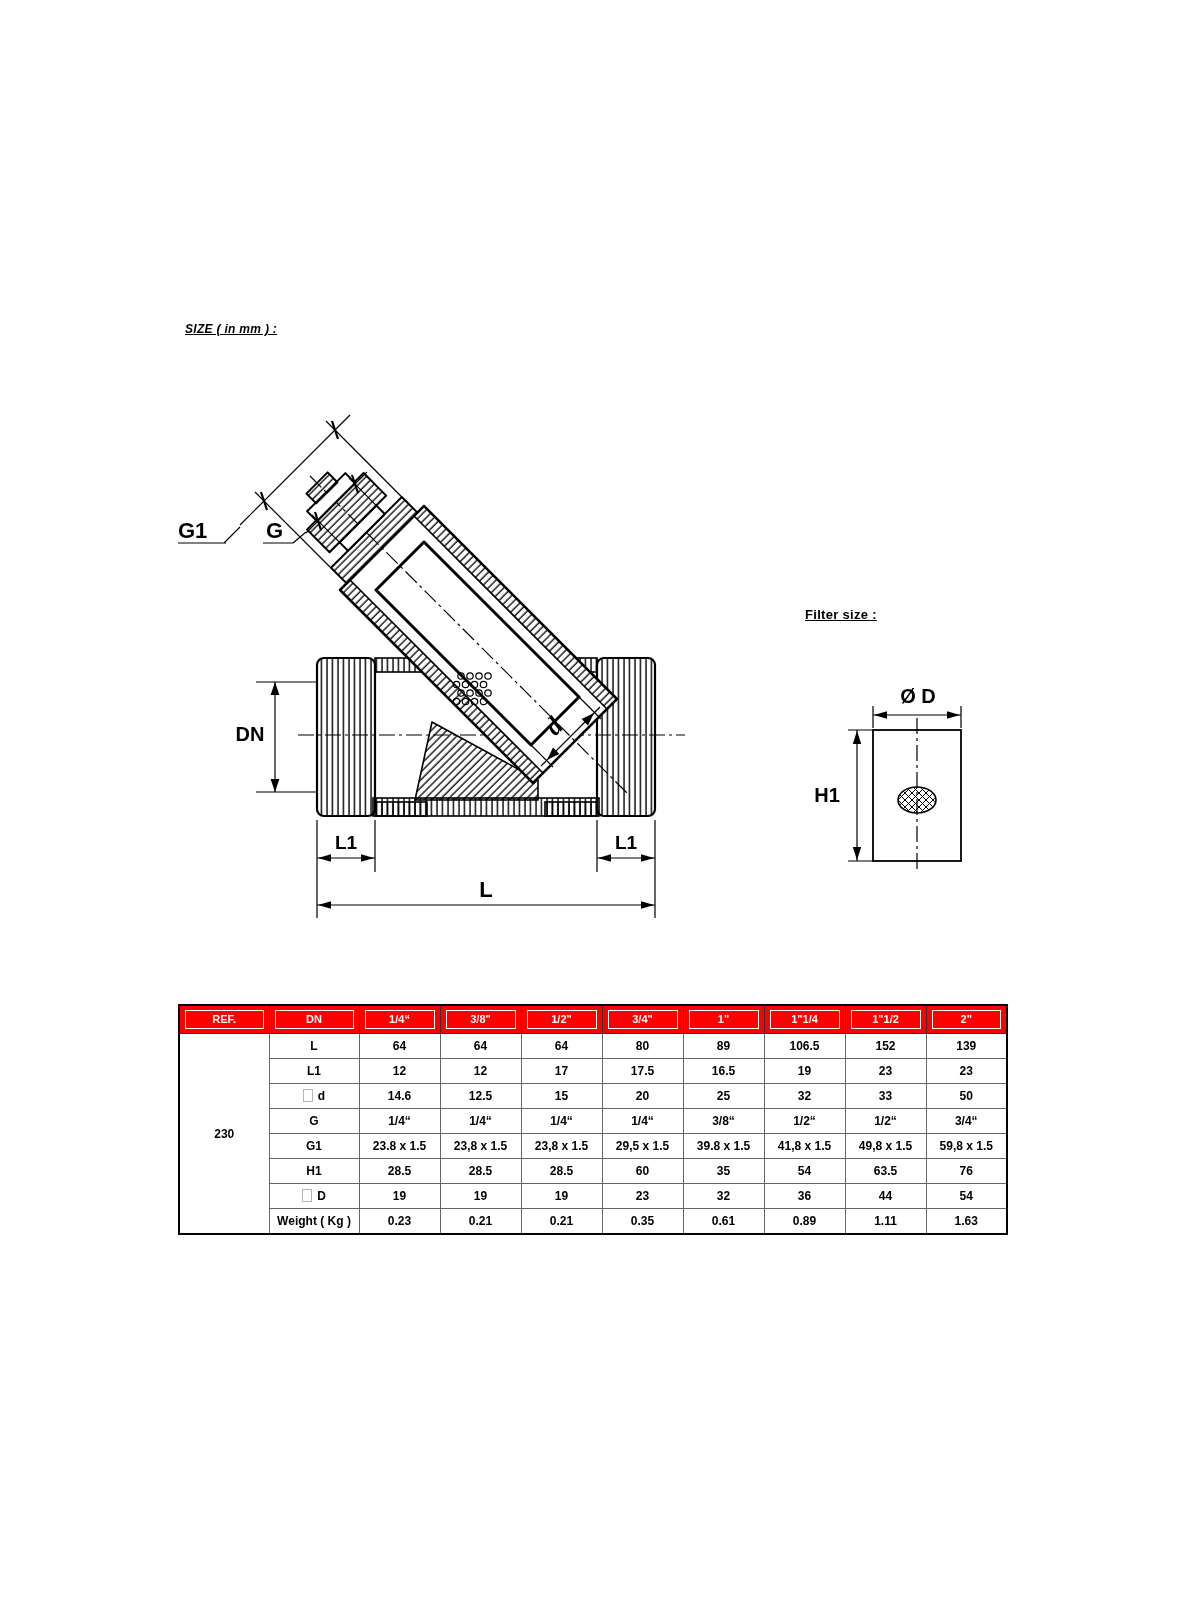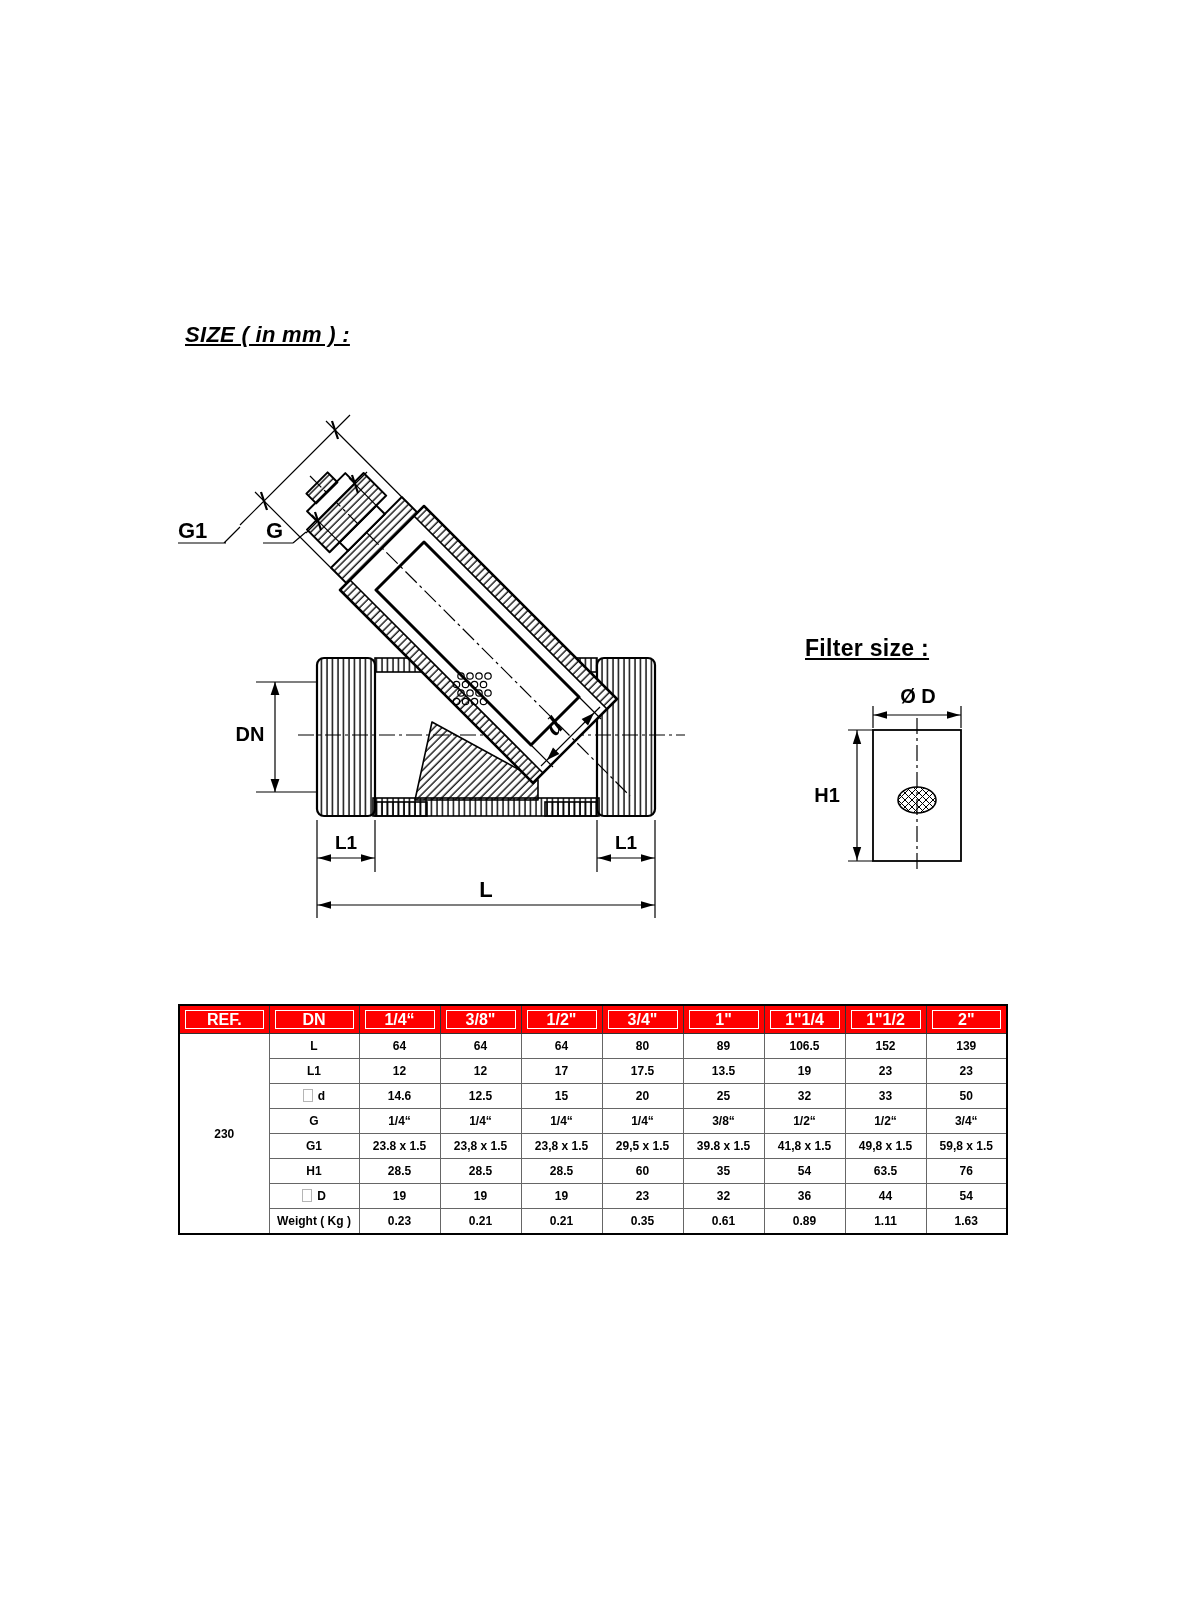--- a/index.html
+++ b/index.html
@@ -2,26 +2,26 @@
 <html><head>
 <meta charset="utf-8">
 <style>
   html,body{margin:0;padding:0;}
   body{
     width:1200px;height:1600px;position:relative;background:#ffffff;
     font-family:"Liberation Sans",sans-serif;color:#000;
   }
   .page-title{
     position:absolute;left:185px;top:322px;
-    font-size:22px;font-weight:bold;font-style:italic;
+    font-size:12px;font-weight:bold;font-style:italic;
     text-decoration:underline;letter-spacing:.3px;
   }
   .filter-heading{
-    position:absolute;left:805px;top:635px;
-    font-size:23px;font-weight:bold;text-decoration:underline;letter-spacing:.3px;
+    position:absolute;left:805px;top:607px;
+    font-size:13px;font-weight:bold;text-decoration:underline;letter-spacing:.3px;
   }
   svg text{fill:#000;font-family:"Liberation Sans",sans-serif;font-weight:bold;}
   .biglbl{font-size:22px;}
   .midlbl{font-size:20px;}
   .smlbl{font-size:19px;}
   .dlbl{font-family:"Liberation Serif",serif;font-style:italic;font-size:26px;}
   .cl{stroke:#000;stroke-width:1.2;fill:none;stroke-dasharray:16 4 3 4;}
   .dim{stroke:#000;stroke-width:1.2;fill:none;}
   .tick{stroke:#000;stroke-width:2.2;fill:none;}
   .arr{fill:#000;stroke:none;}
@@ -36,21 +36,21 @@
 
   
   .size-table{
     position:absolute;left:178px;top:1004px;width:827px;
     border-collapse:collapse;table-layout:fixed;
     font-size:12px;font-weight:bold;text-align:center;
     border:2px solid #000;
   }
   .size-table td, .size-table th{border:1px solid #666;padding:0;height:24px;vertical-align:middle;}
   .size-table thead th{background:#ff0000;color:#fff;height:27px;border:1px solid #333;}
-  .hdr-inner{display:block;margin:3px 5px;border:1px solid #fff;line-height:17px;font-size:16px;}
+  .hdr-inner{display:block;margin:3px 5px;border:1px solid #fff;line-height:17px;font-size:11px;}
   .box-glyph{display:inline-block;width:8px;height:11px;border:1px solid #b5b5b5;margin-right:5px;vertical-align:-2px;}
 </style>
 </head>
 <body>
 
 <div class="page-title">SIZE ( in mm ) :</div>
 
 <svg style="position:absolute;left:160px;top:400px;" width="560" height="560" viewBox="0 0 560 560">
   <defs>
     <pattern id="vs" width="5.5" height="8" patternUnits="userSpaceOnUse">
@@ -241,21 +241,21 @@
         <td>106.5</td>
         <td>152</td>
         <td>139</td>
       </tr>
       <tr>
         <td>L1</td>
         <td>12</td>
         <td>12</td>
         <td>17</td>
         <td>17.5</td>
-        <td>13.5</td>
+        <td>16.5</td>
         <td>19</td>
         <td>23</td>
         <td>23</td>
       </tr>
       <tr>
         <td><span class="box-glyph"></span>d</td>
         <td>14.6</td>
         <td>12.5</td>
         <td>15</td>
         <td>20</td>

